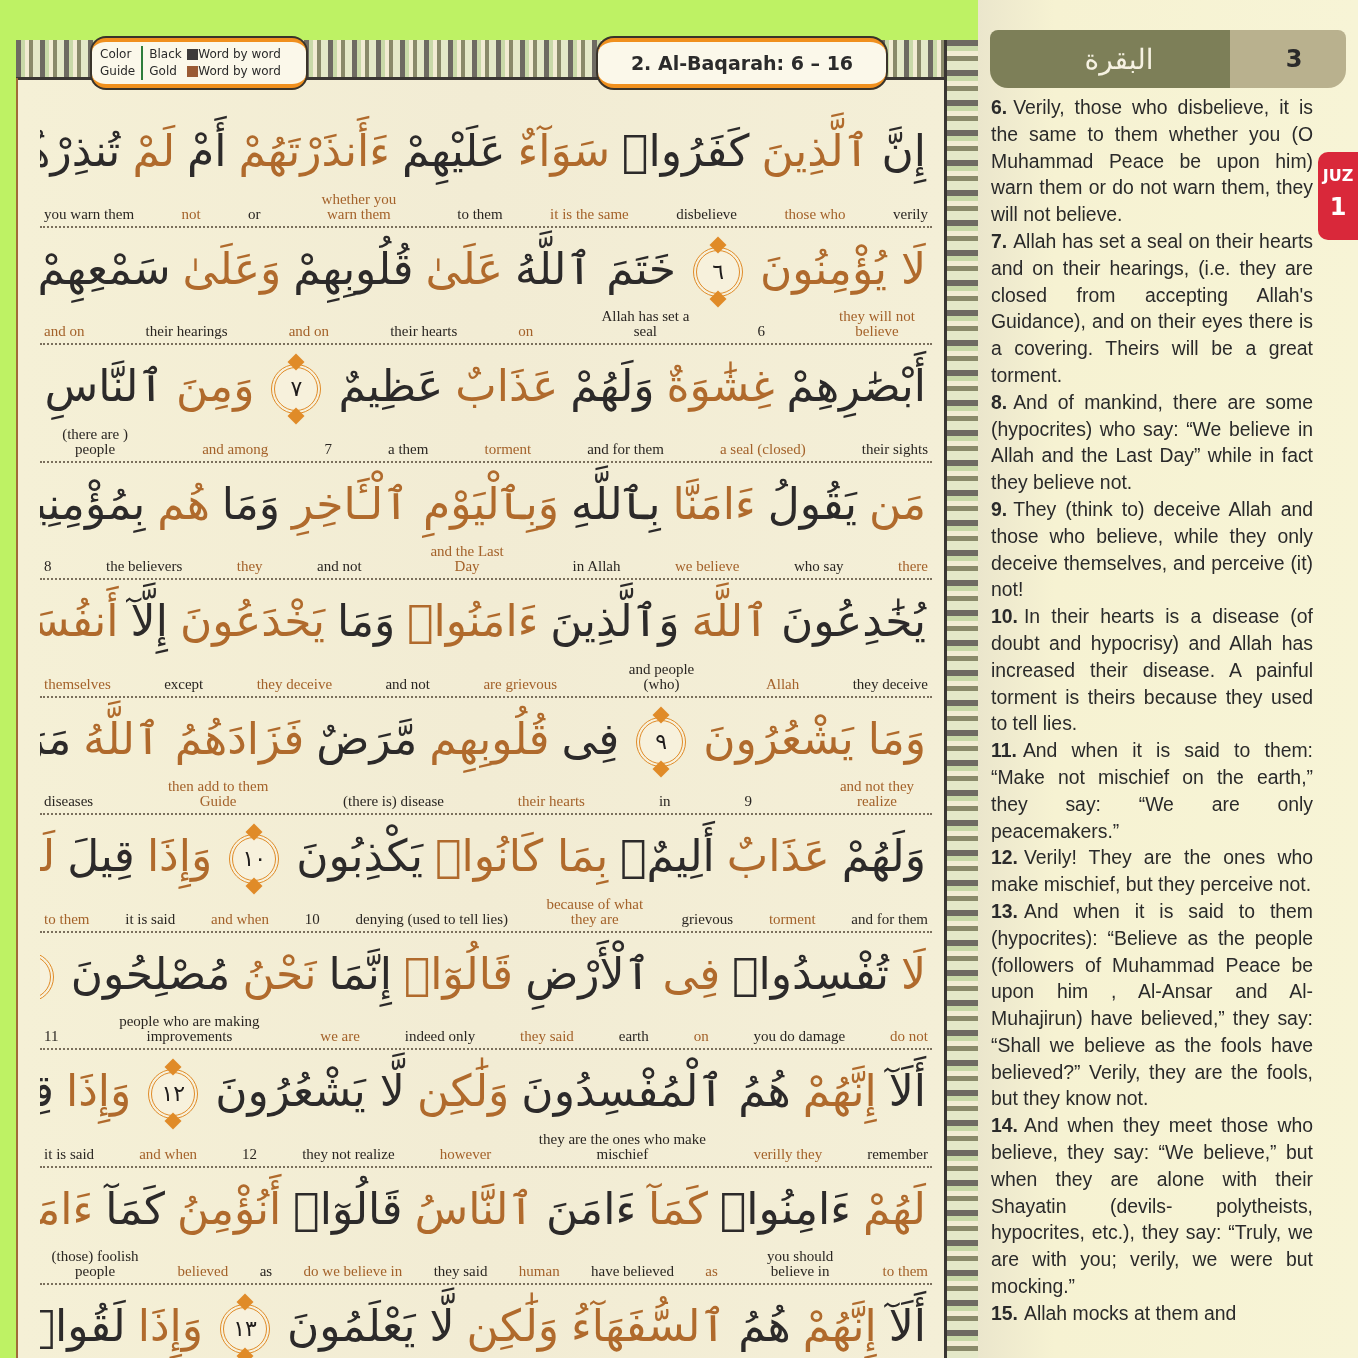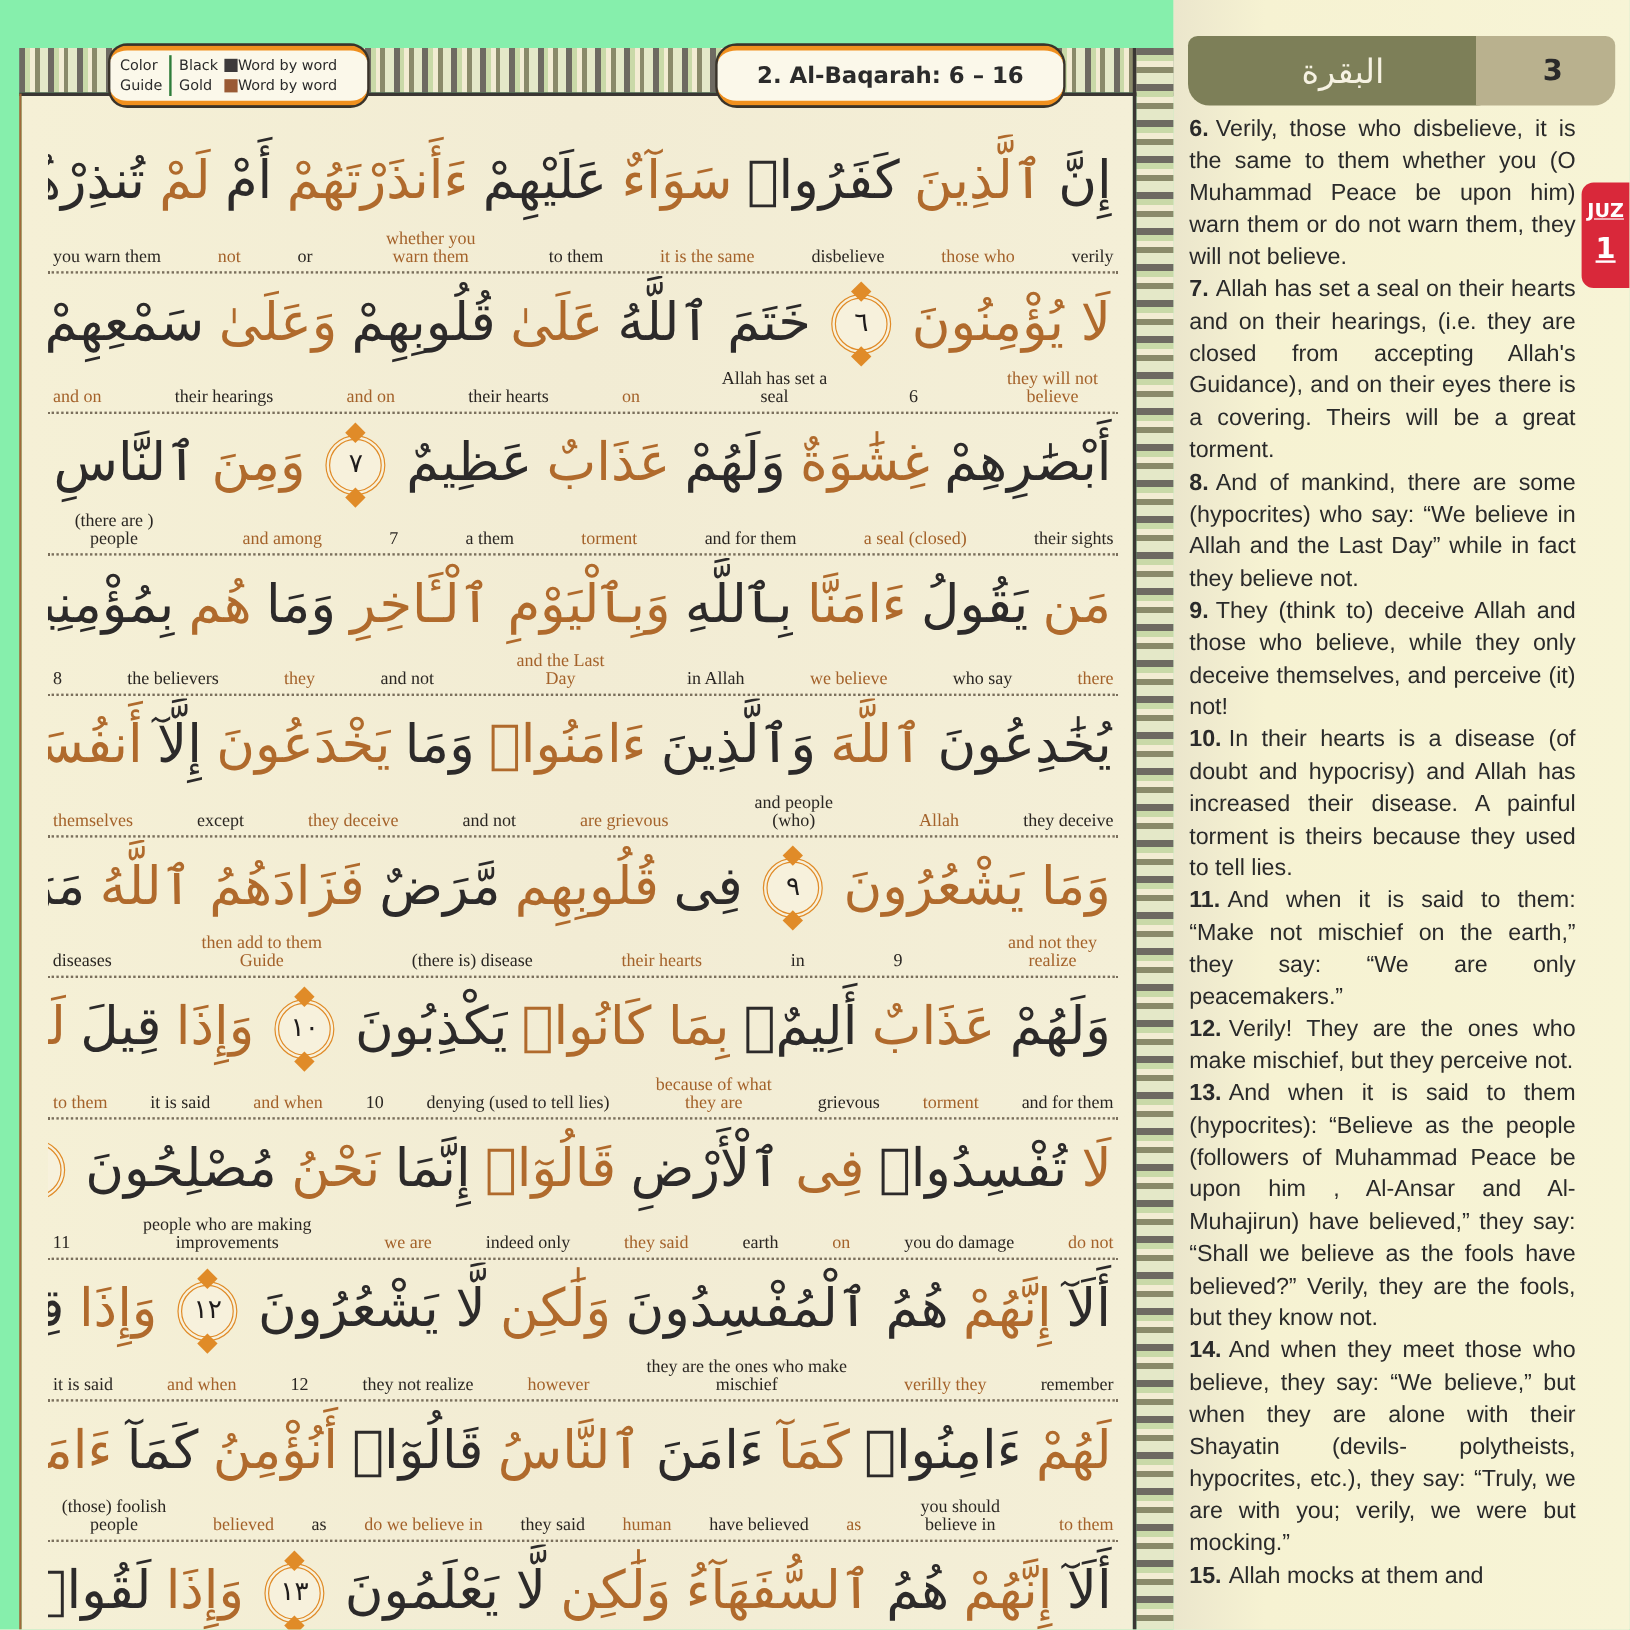--- a/index.html
+++ b/index.html
@@ -1,20 +1,20 @@
 <!DOCTYPE html>
 <html><head>
 <meta charset="utf-8">
 <style>
   * { box-sizing: border-box; margin: 0; padding: 0; }
   html, body { width: 1358px; height: 1358px; overflow: hidden; background: #f3efd9; }
   body { position: relative; font-family: "DejaVu Serif", serif; }
 
   
-  .left-page { position: absolute; left: 0; top: 0; width: 978px; height: 1358px; background: #86efac; }
+  .left-page { position: absolute; left: 0; top: 0; width: 978px; height: 1358px; background: #bef264; }
   .frame-top { position: absolute; left: 16px; top: 40px; width: 962px; height: 40px;
     background:
       repeating-linear-gradient(90deg, #6e6a62 0 5px, #c9d9a8 5px 9px, #f2ecd3 9px 13px, #8a8a6a 13px 17px, #e4e8c8 17px 24px);
     border-bottom: 3px solid #3a3633; }
   .frame-right { position: absolute; left: 944px; top: 40px; width: 34px; height: 1318px;
     background:
       repeating-linear-gradient(180deg, #6e6a62 0 6px, #c9d9a8 6px 11px, #f2ecd3 11px 16px, #8a8a6a 16px 21px, #e4e8c8 21px 30px);
     border-left: 3px solid #3a3633; }
   .frame-left-line { position: absolute; left: 16px; top: 78px; width: 2px; height: 1280px; background: #a06a3a; }
   .page-body { position: absolute; left: 18px; top: 80px; width: 926px; height: 1278px;
@@ -61,21 +61,21 @@
   .right-page { position: absolute; left: 978px; top: 0; width: 380px; height: 1358px;
     background: linear-gradient(90deg, #ebe6cc, #f6f2d2 20%, #f7f4d6); }
   .surah-banner { position: absolute; left: 12px; top: 30px; width: 258px; height: 58px;
     background: #7d7f58; border-radius: 8px 8px 18px 18px; display: flex; align-items: center; justify-content: center;
     color: #f6f2e2; font-family: "DejaVu Serif", serif; font-size: 28px; direction: rtl; }
   .page-tab { position: absolute; left: 252px; top: 30px; width: 116px; height: 58px;
     background: #b9b18e; border-radius: 0 8px 18px 0; display: flex; align-items: center; justify-content: center;
     font-family: "DejaVu Sans", sans-serif; font-weight: bold; font-size: 24px; color: #2a2a2a; padding-left: 12px; }
   .juz-tab { position: absolute; left: 340px; top: 152px; width: 40px; height: 88px; background: #d9283a;
     border-radius: 10px 0 0 10px; color: #fff; font-family: "DejaVu Sans", sans-serif; font-weight: bold;
-    text-align: center; padding-top: 14px; text-decoration: underline; }
+    text-align: center; padding-top: 14px; }
   .juz-tab .jl { font-size: 16px; display: block; }
   .juz-tab .jn { font-size: 24px; display: block; margin-top: 8px; }
   .translation { position: absolute; left: 13px; top: 94px; width: 322px;
     font-family: "Liberation Sans", sans-serif; font-size: 19.4px; line-height: 26.8px; color: #2a2a2a;
     text-align: justify; }
   .verse { display: block; }
   .vnum { font-weight: bold; margin-right: 6px; }
 </style>
 </head>
 <body>

